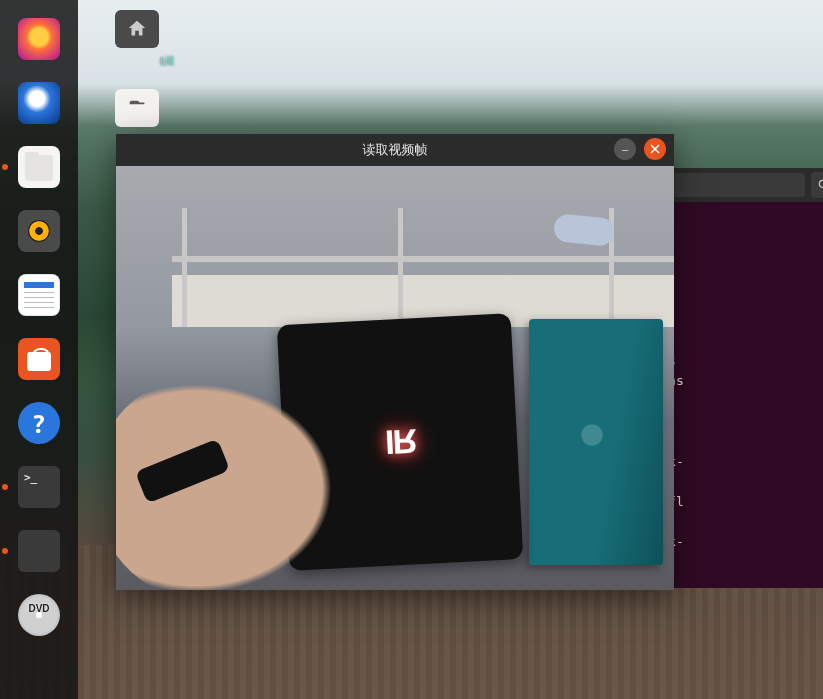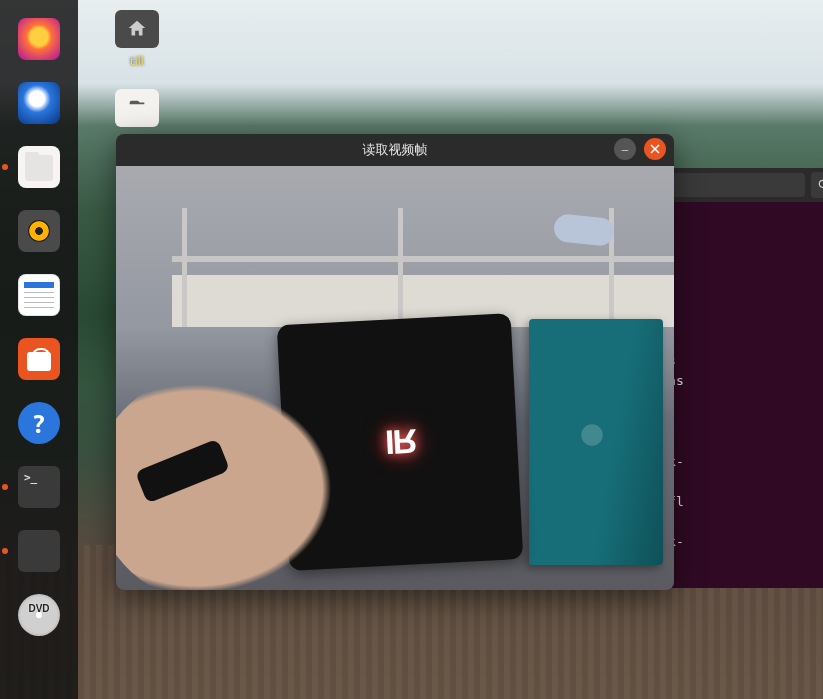--- a/index.html
+++ b/index.html
@@ -79,22 +79,22 @@
   .dvd { background:radial-gradient(circle,#fff 0 10%, #d0d0d0 12% 60%, #888 100%); border-radius:50%; display:flex;align-items:flex-end;justify-content:center; }
   .dvd span{ font:700 10px sans-serif; color:#222; margin-bottom:22px; text-shadow:0 0 2px #fff; }
 
   .desktop-icons {
     position: absolute;
     left: 100px; top: 10px;
     z-index: 2;
   }
   .di {
     width: 74px;
-    text-align: center;
-    color: #fde047;
+    text-align: right;
+    color: #5eead4;
     font-size: 12px;
     text-shadow: 0 0 3px #000;
     margin-bottom: 22px;
   }
   .di .folder {
     width: 44px; height: 38px; margin: 0 auto 6px;
     background: #4a4a4a; border-radius: 6px;
     display:flex;align-items:center;justify-content:center;
   }
   .di .folder svg { width:22px;height:22px;fill:#ccc; }
@@ -136,21 +136,21 @@
   .terminal-win .body {
     padding: 8px 10px;
     white-space: pre;
   }
 
   .video-win {
     position: absolute;
     left: 116px; top: 134px;
     width: 558px; height: 456px;
     background: #2b2b2b;
-    border-radius: 8px;
+    border-radius: 0;
     z-index: 6;
     overflow: hidden;
     box-shadow: 0 8px 30px rgba(0,0,0,.5);
   }
   .video-win .titlebar {
     height: 32px;
     display: flex;
     align-items: center;
     justify-content: center;
     position: relative;

